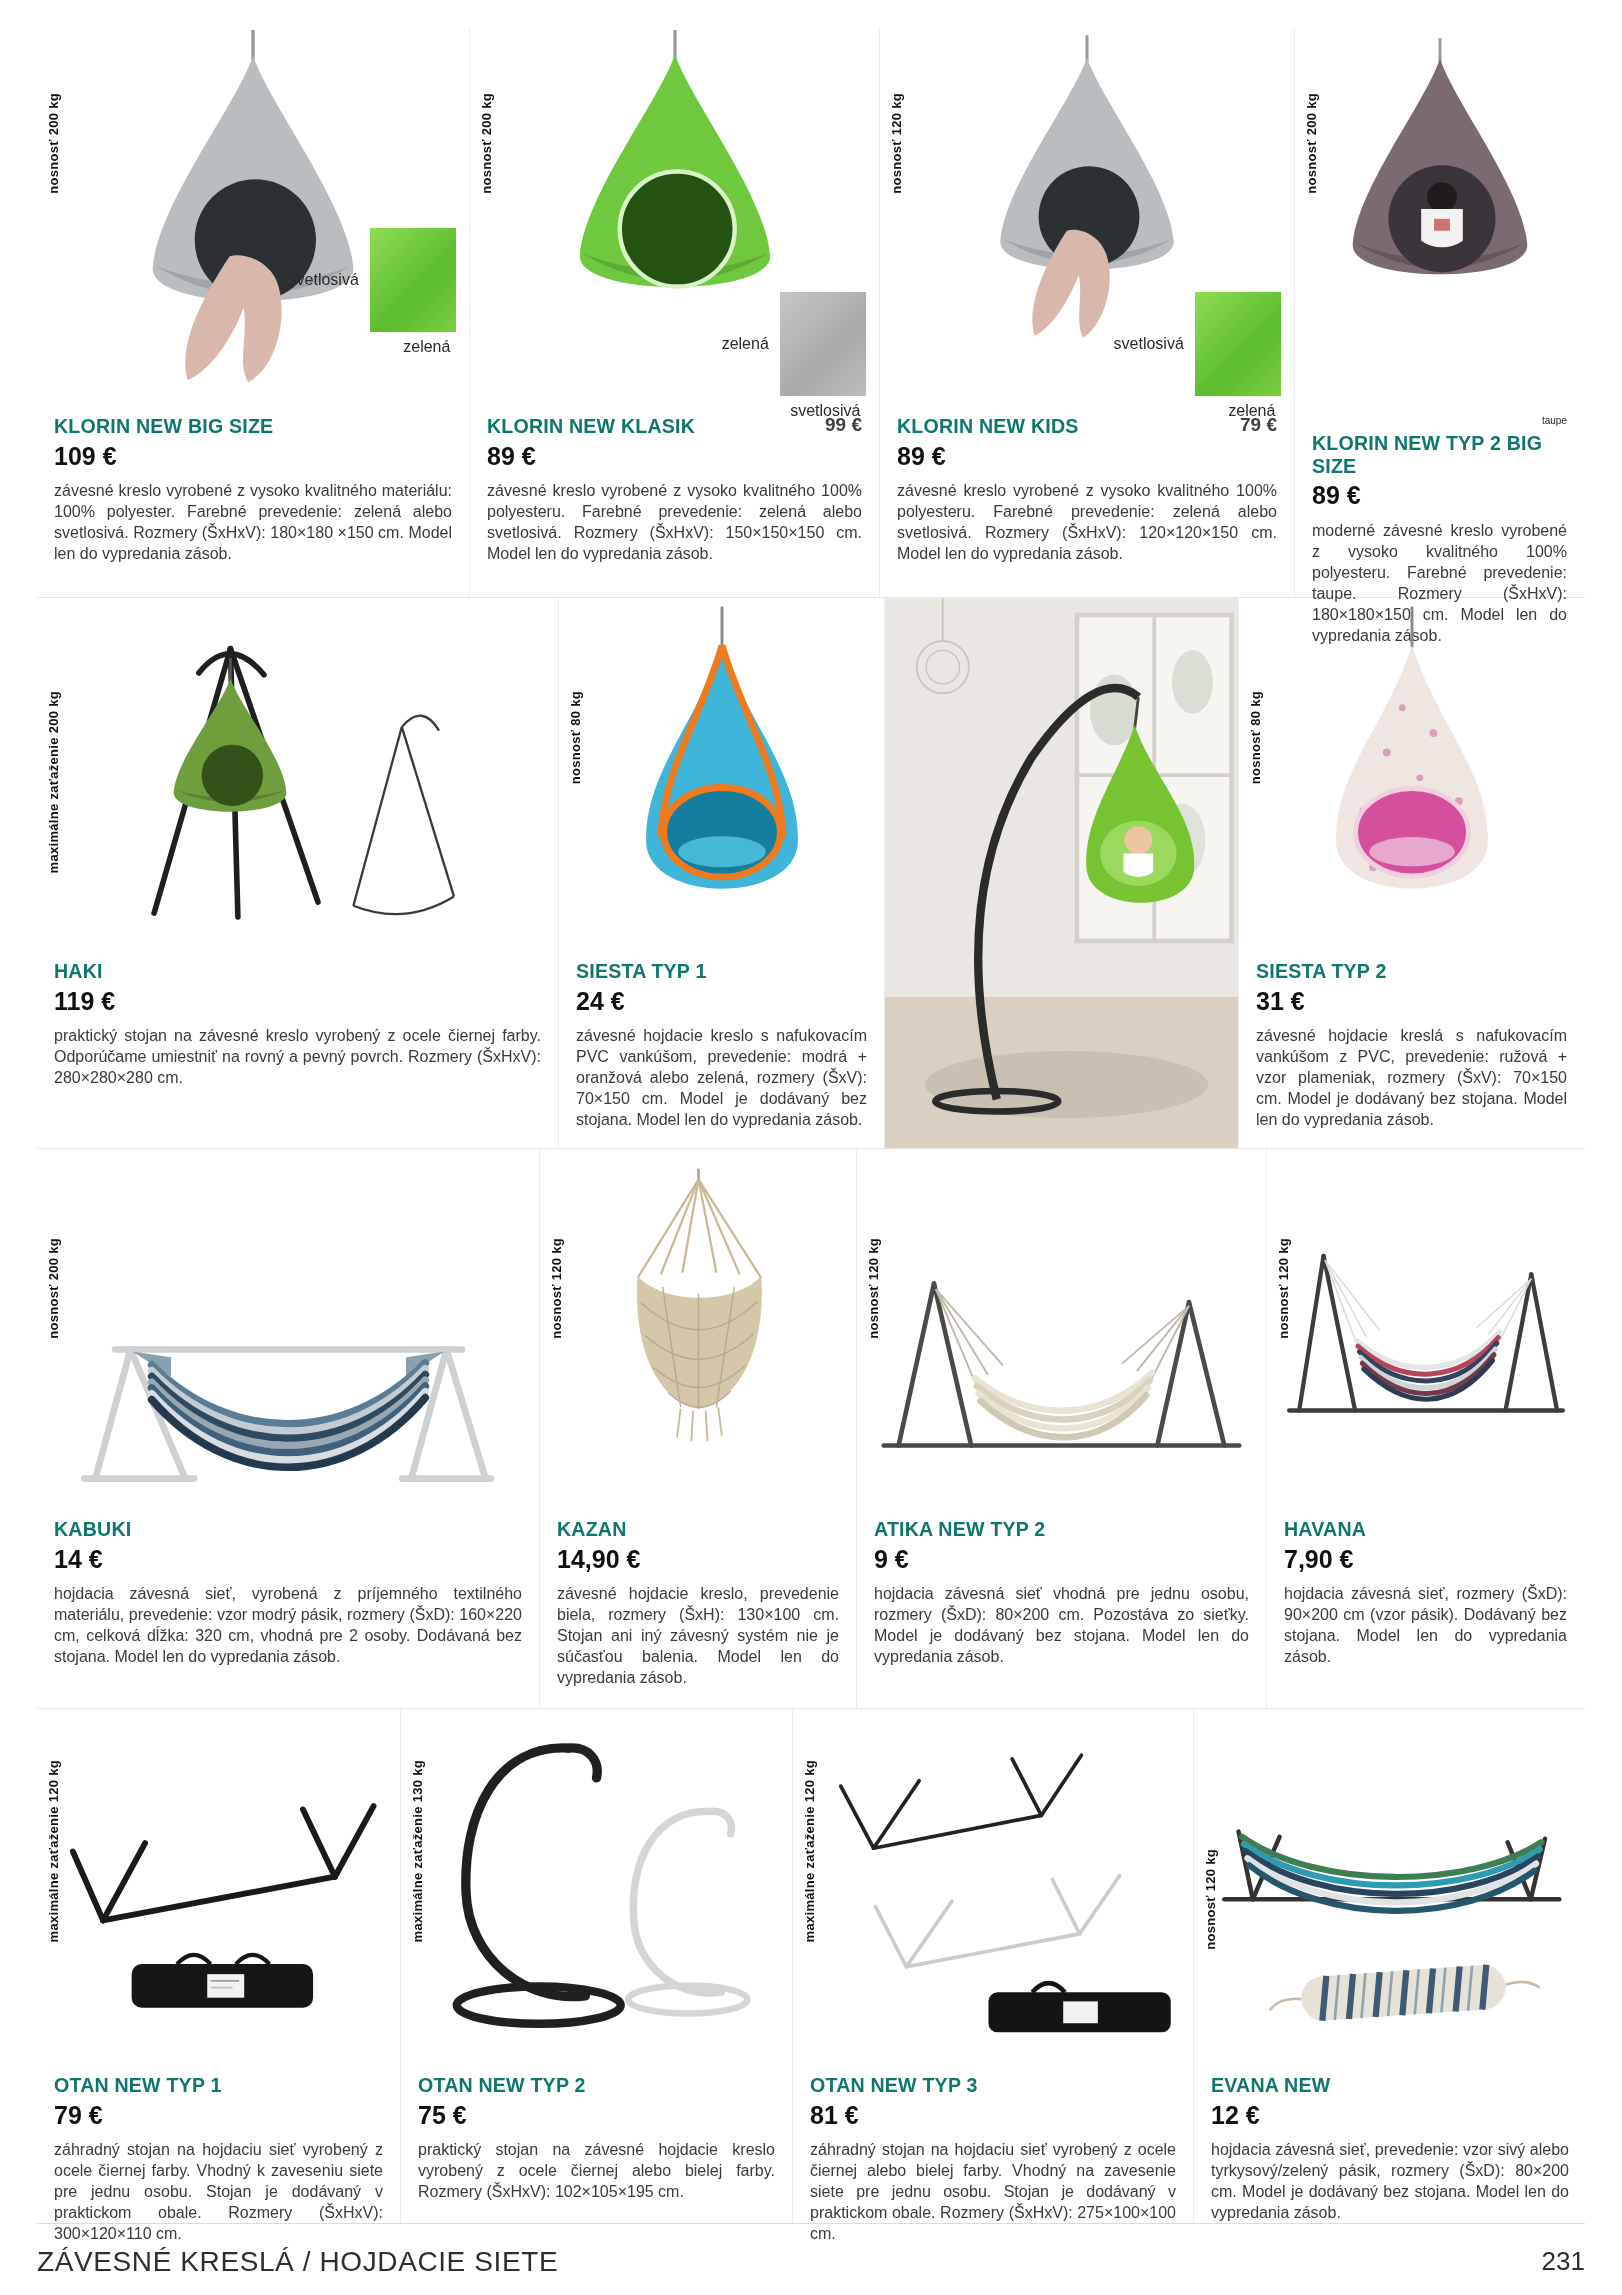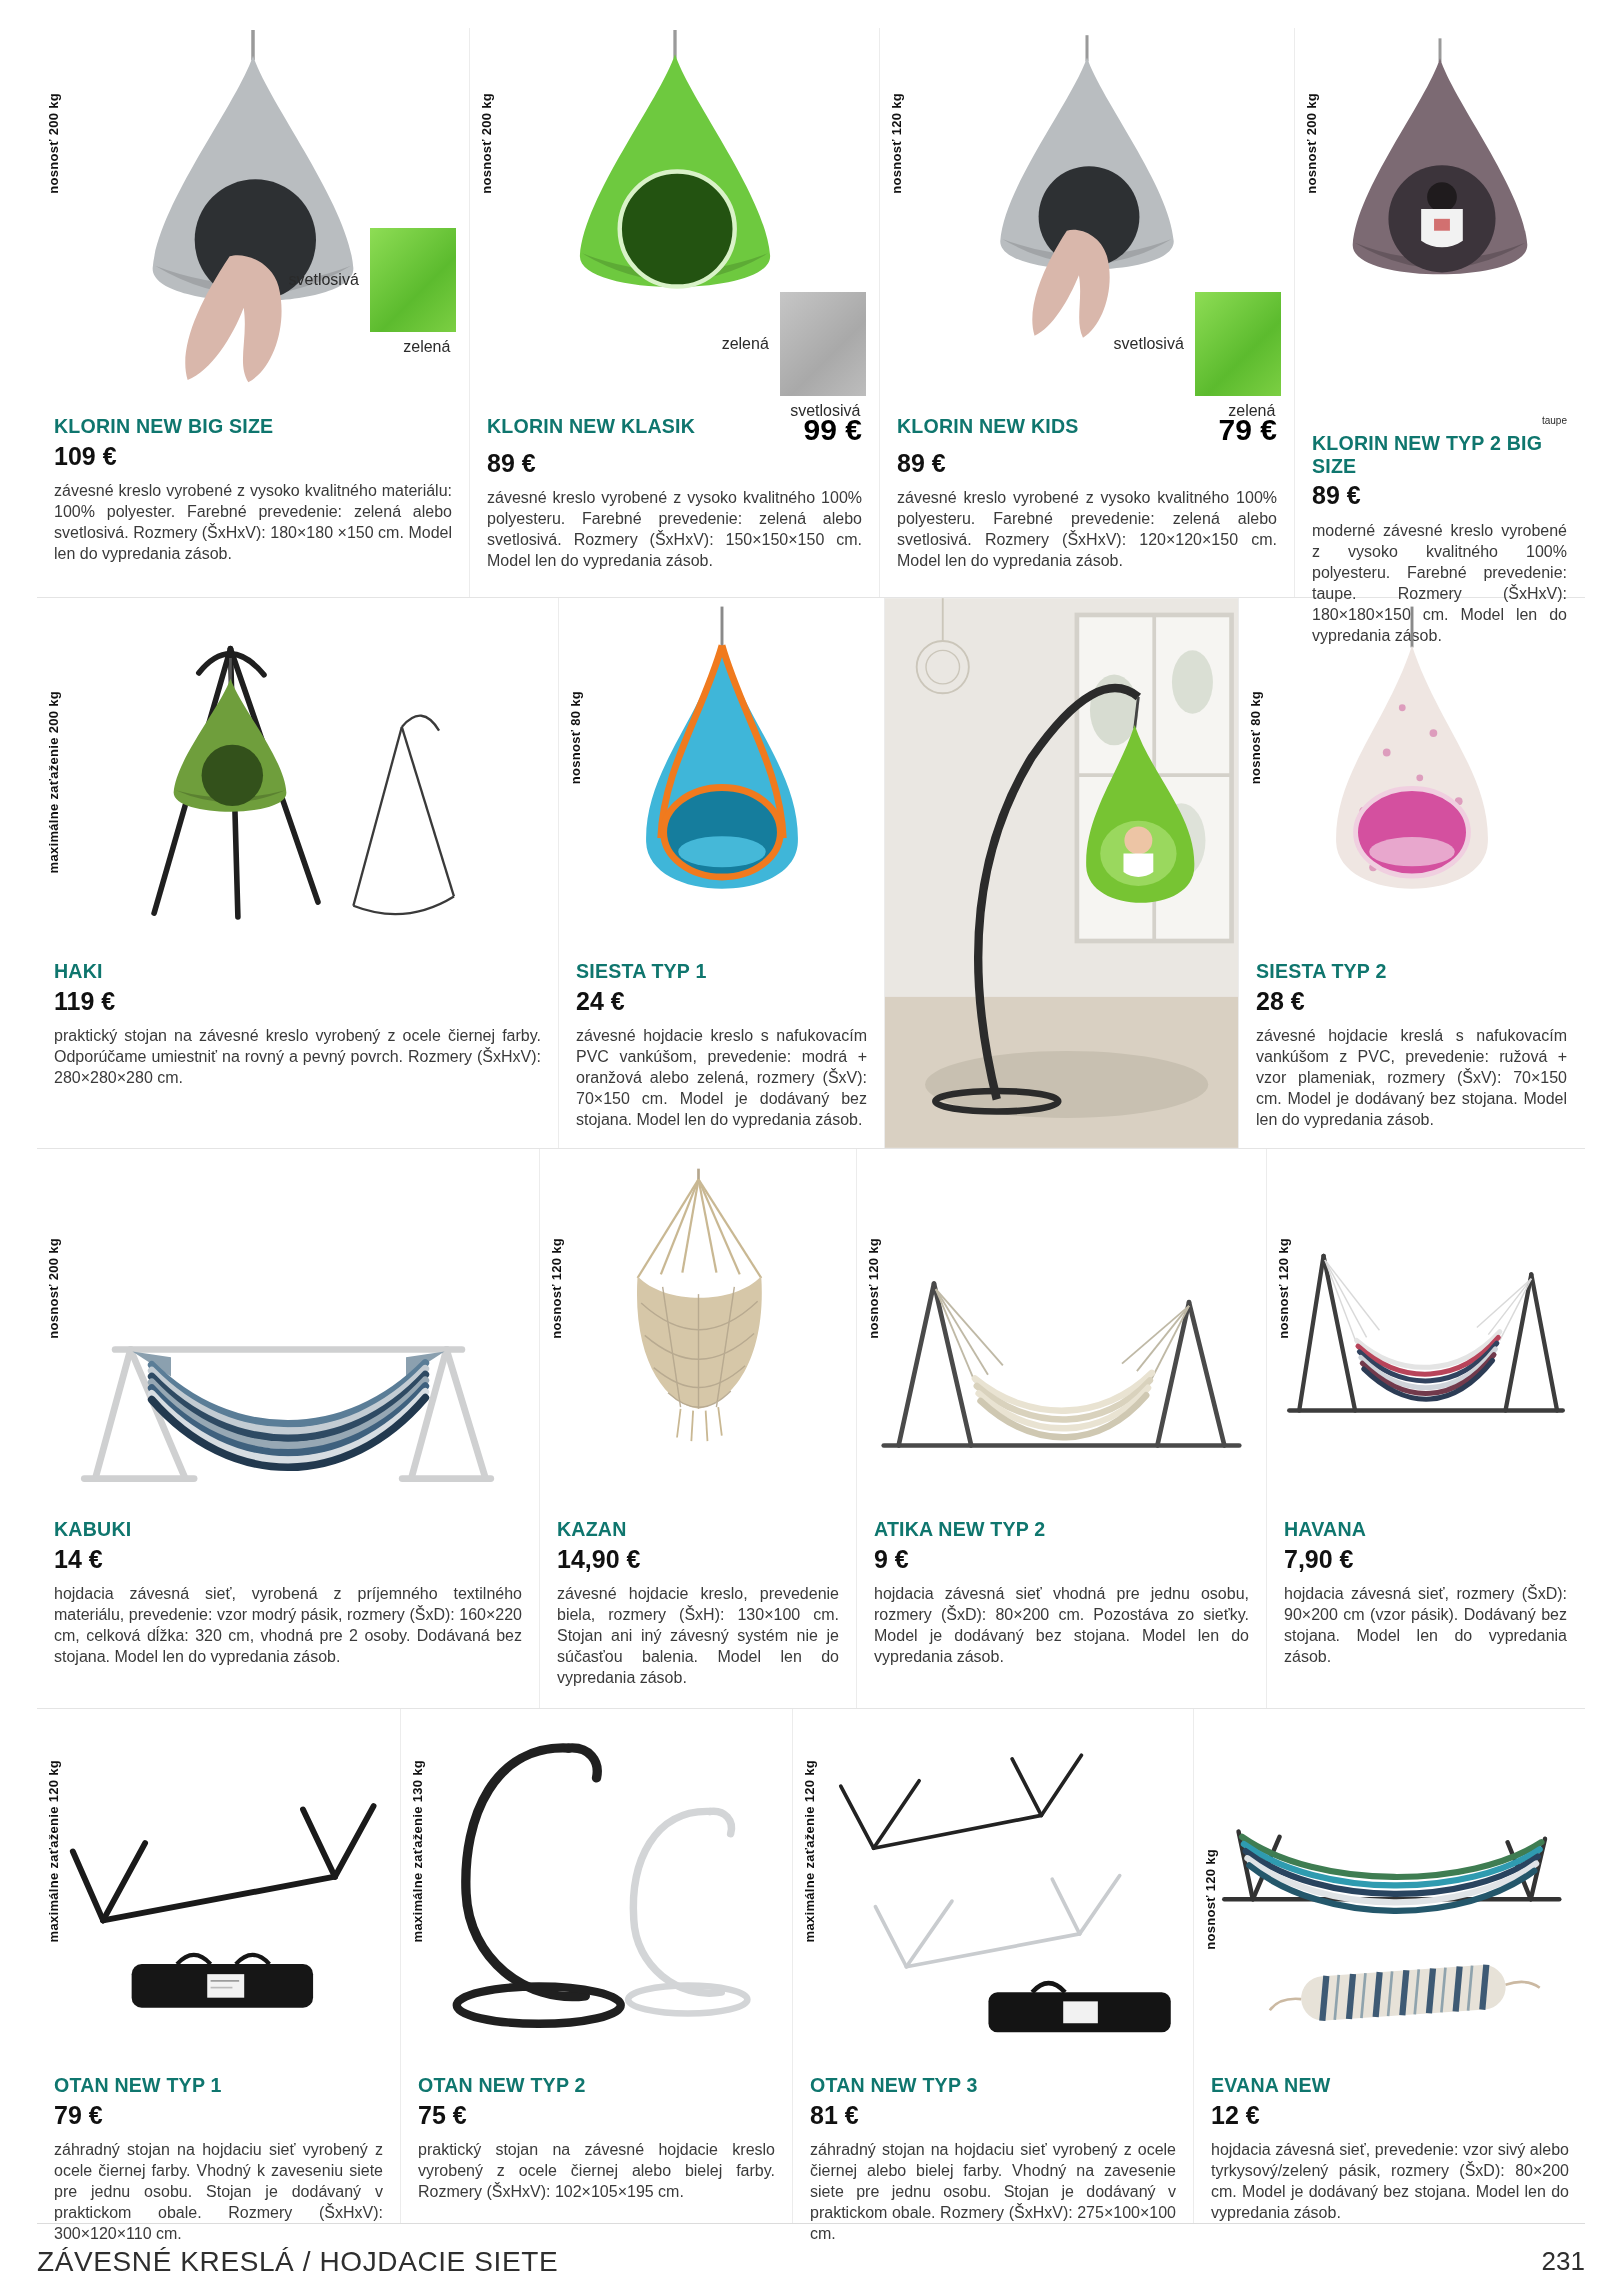--- a/index.html
+++ b/index.html
@@ -23,21 +23,21 @@
   .row3 .capacity{top:89px;}
   .row4 .capacity{top:51px;}
   .capacity.cap-low{top:140px;}
   .info{position:absolute;left:17px;right:17px;}
   .row1 .info{top:387px;}
   .row2 .info{top:362px;}
   .row3 .info{top:369px;}
   .row4 .info{top:365px;}
   .title-row{display:flex;justify-content:space-between;align-items:flex-start;}
   .title{font-size:19.6px;font-weight:700;letter-spacing:0.2px;color:#0f766e;}
-  .vprice{font-size:30px;font-weight:700;color:#000000;line-height:1;}
+  .vprice{font-size:19px;font-weight:700;color:#404040;line-height:1;}
   .price{font-size:25px;font-weight:700;margin-top:3.7px;color:#111;}
   .desc{font-size:16px;line-height:1.32;text-align:justify;color:#3a3a3a;margin:9.3px 0 0 0;}
   .color-tag{font-size:10px;color:#2b2b2b;text-align:right;margin-bottom:5.6px;}
   .swatchblk{position:absolute;right:13px;}
   .sw-row{display:flex;align-items:center;justify-content:flex-end;gap:11.2px;}
   .sw-side{font-size:16px;color:#2b2b2b;}
   .sw-chip{width:86px;height:104px;display:inline-block;}
   .sw-chip.green{background:linear-gradient(135deg,#8edd55,#5cbb2e 60%,#7ccf43);}
   .sw-chip.grey{background:linear-gradient(135deg,#c6c6c6,#a9a9a9 60%,#bdbdbd);}
   .sw-below{font-size:16px;color:#2b2b2b;text-align:right;margin-top:5.6px;padding-right:5.6px;}
@@ -256,21 +256,21 @@
               <circle cx="118" cy="176" r="3.5"></circle>
           </g>
           <ellipse cx="110" cy="232" rx="58" ry="45" fill="#d4509f" stroke="#f0cfe0" stroke-width="5"></ellipse>
           <ellipse cx="110" cy="252" rx="44" ry="15" fill="#e8a7cd"></ellipse>
         </svg>
       </div>
       <div class="info">
         <div class="title-row">
           <span class="title">SIESTA TYP 2</span>
         </div>
-        <div class="price">28 €</div>
+        <div class="price">31 €</div>
         <p class="desc">závesné hojdacie kreslá s nafukovacím vankúšom z PVC, prevedenie: ružová + vzor plameniak, rozmery (ŠxV): 70×150 cm. Model je dodávaný bez stojana. Model len do vypredania zásob.</p>
       </div>
     </div>
   </div>
 
   <div class="row row3">
 
     <div class="tile">
       <div class="capacity">nosnosť 200 kg</div>
       <div class="photo" style="padding-top:56px;">

